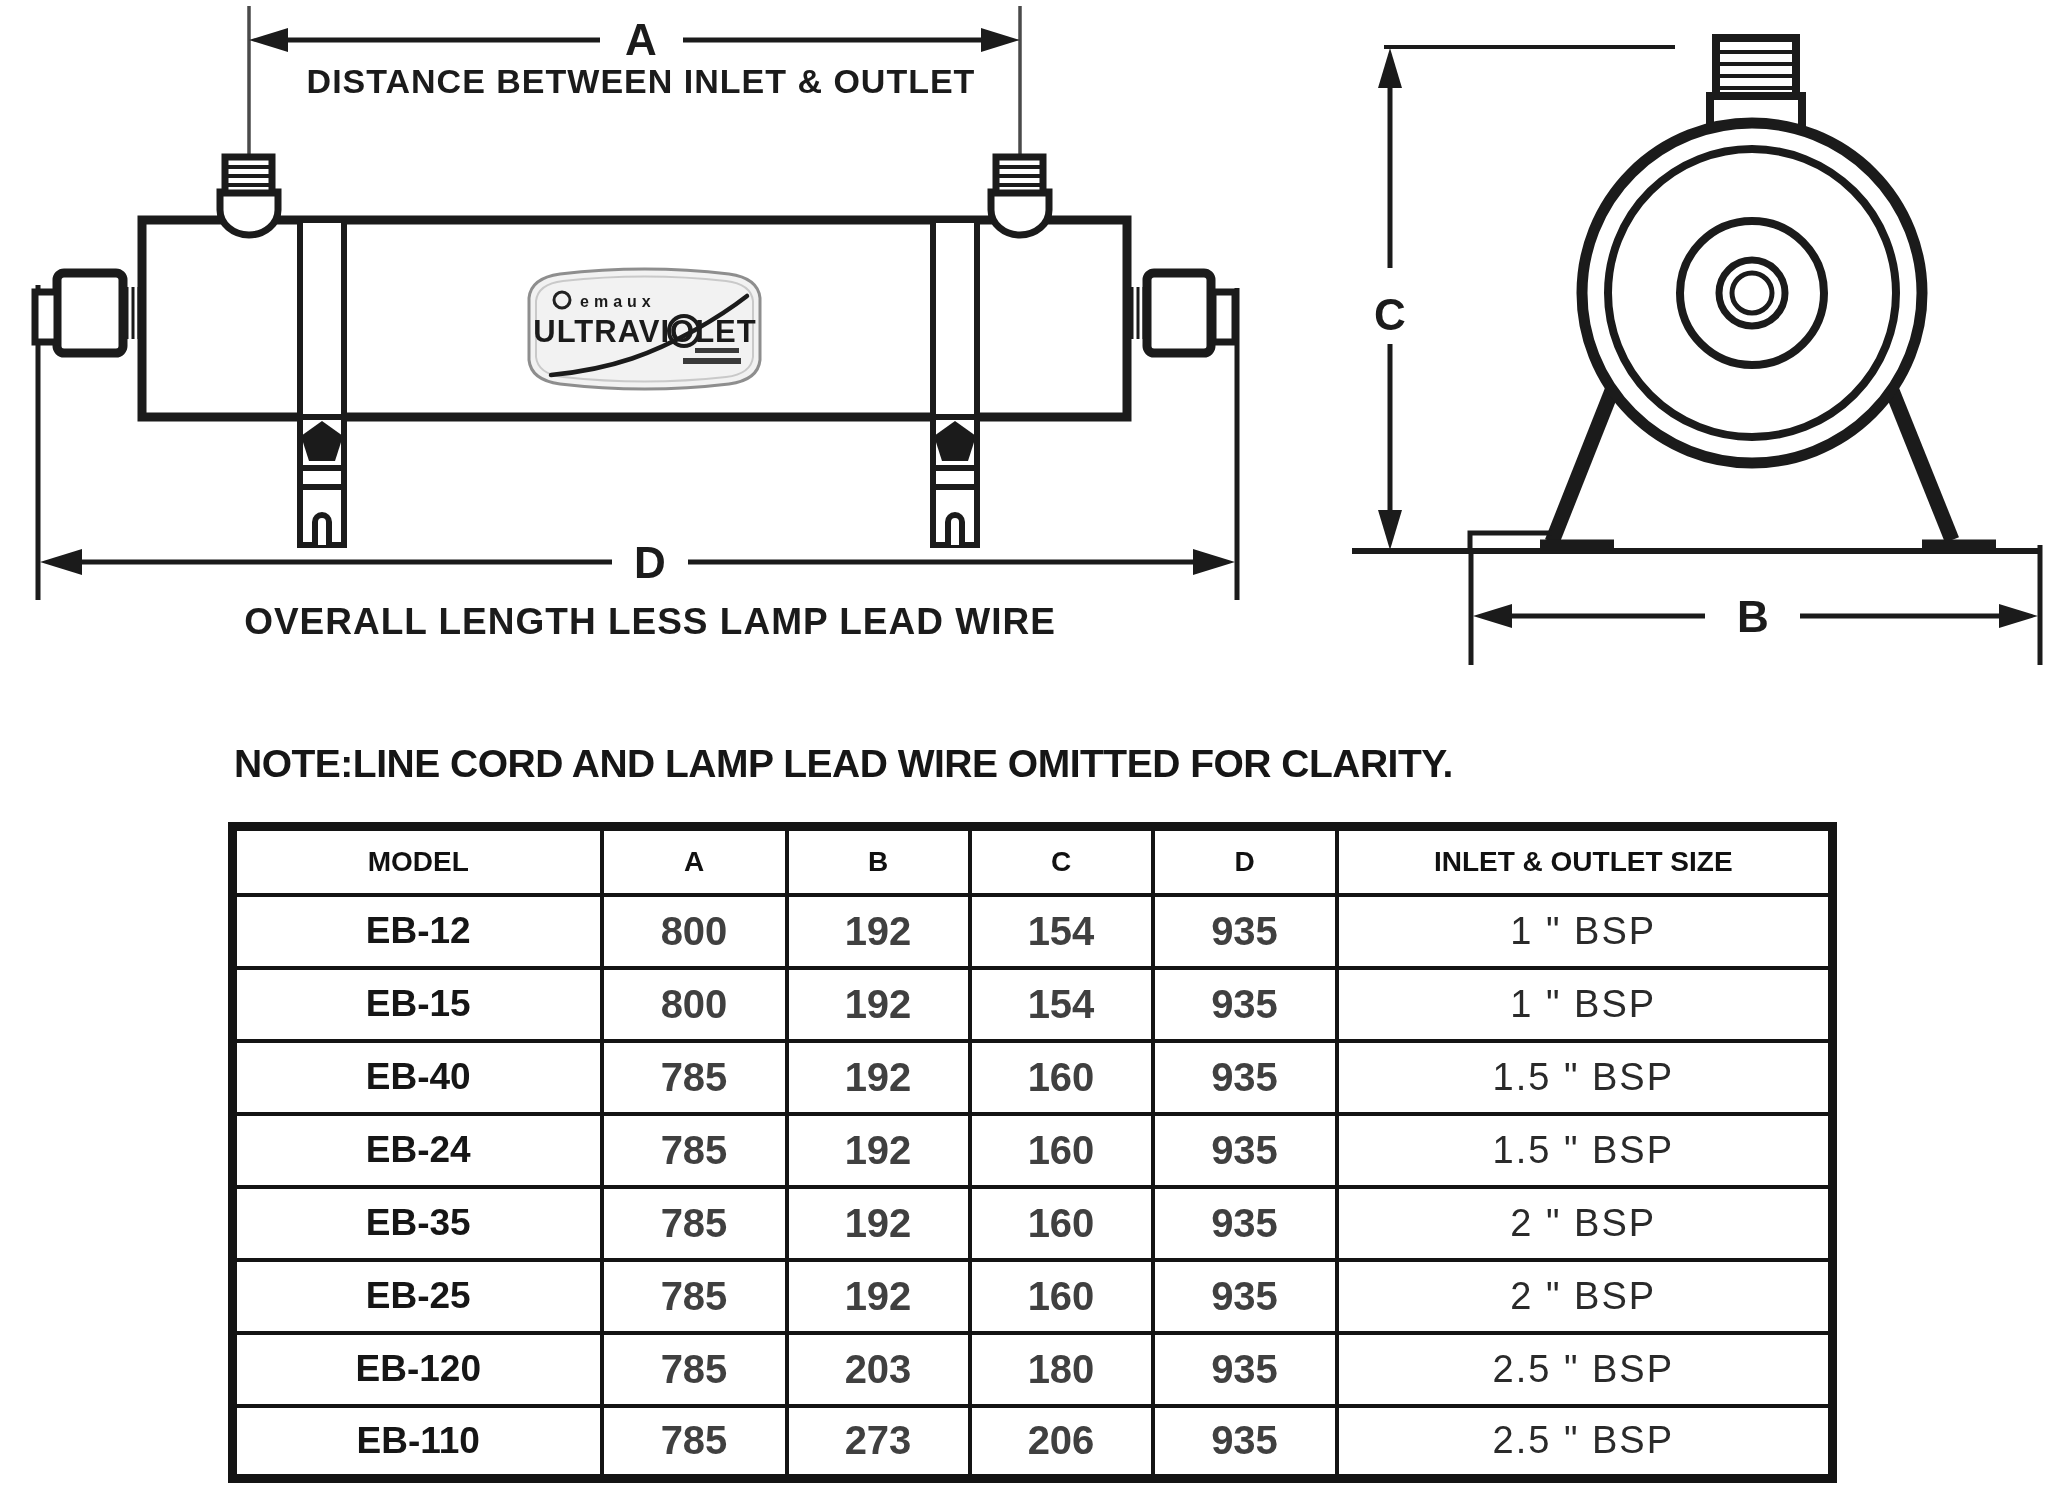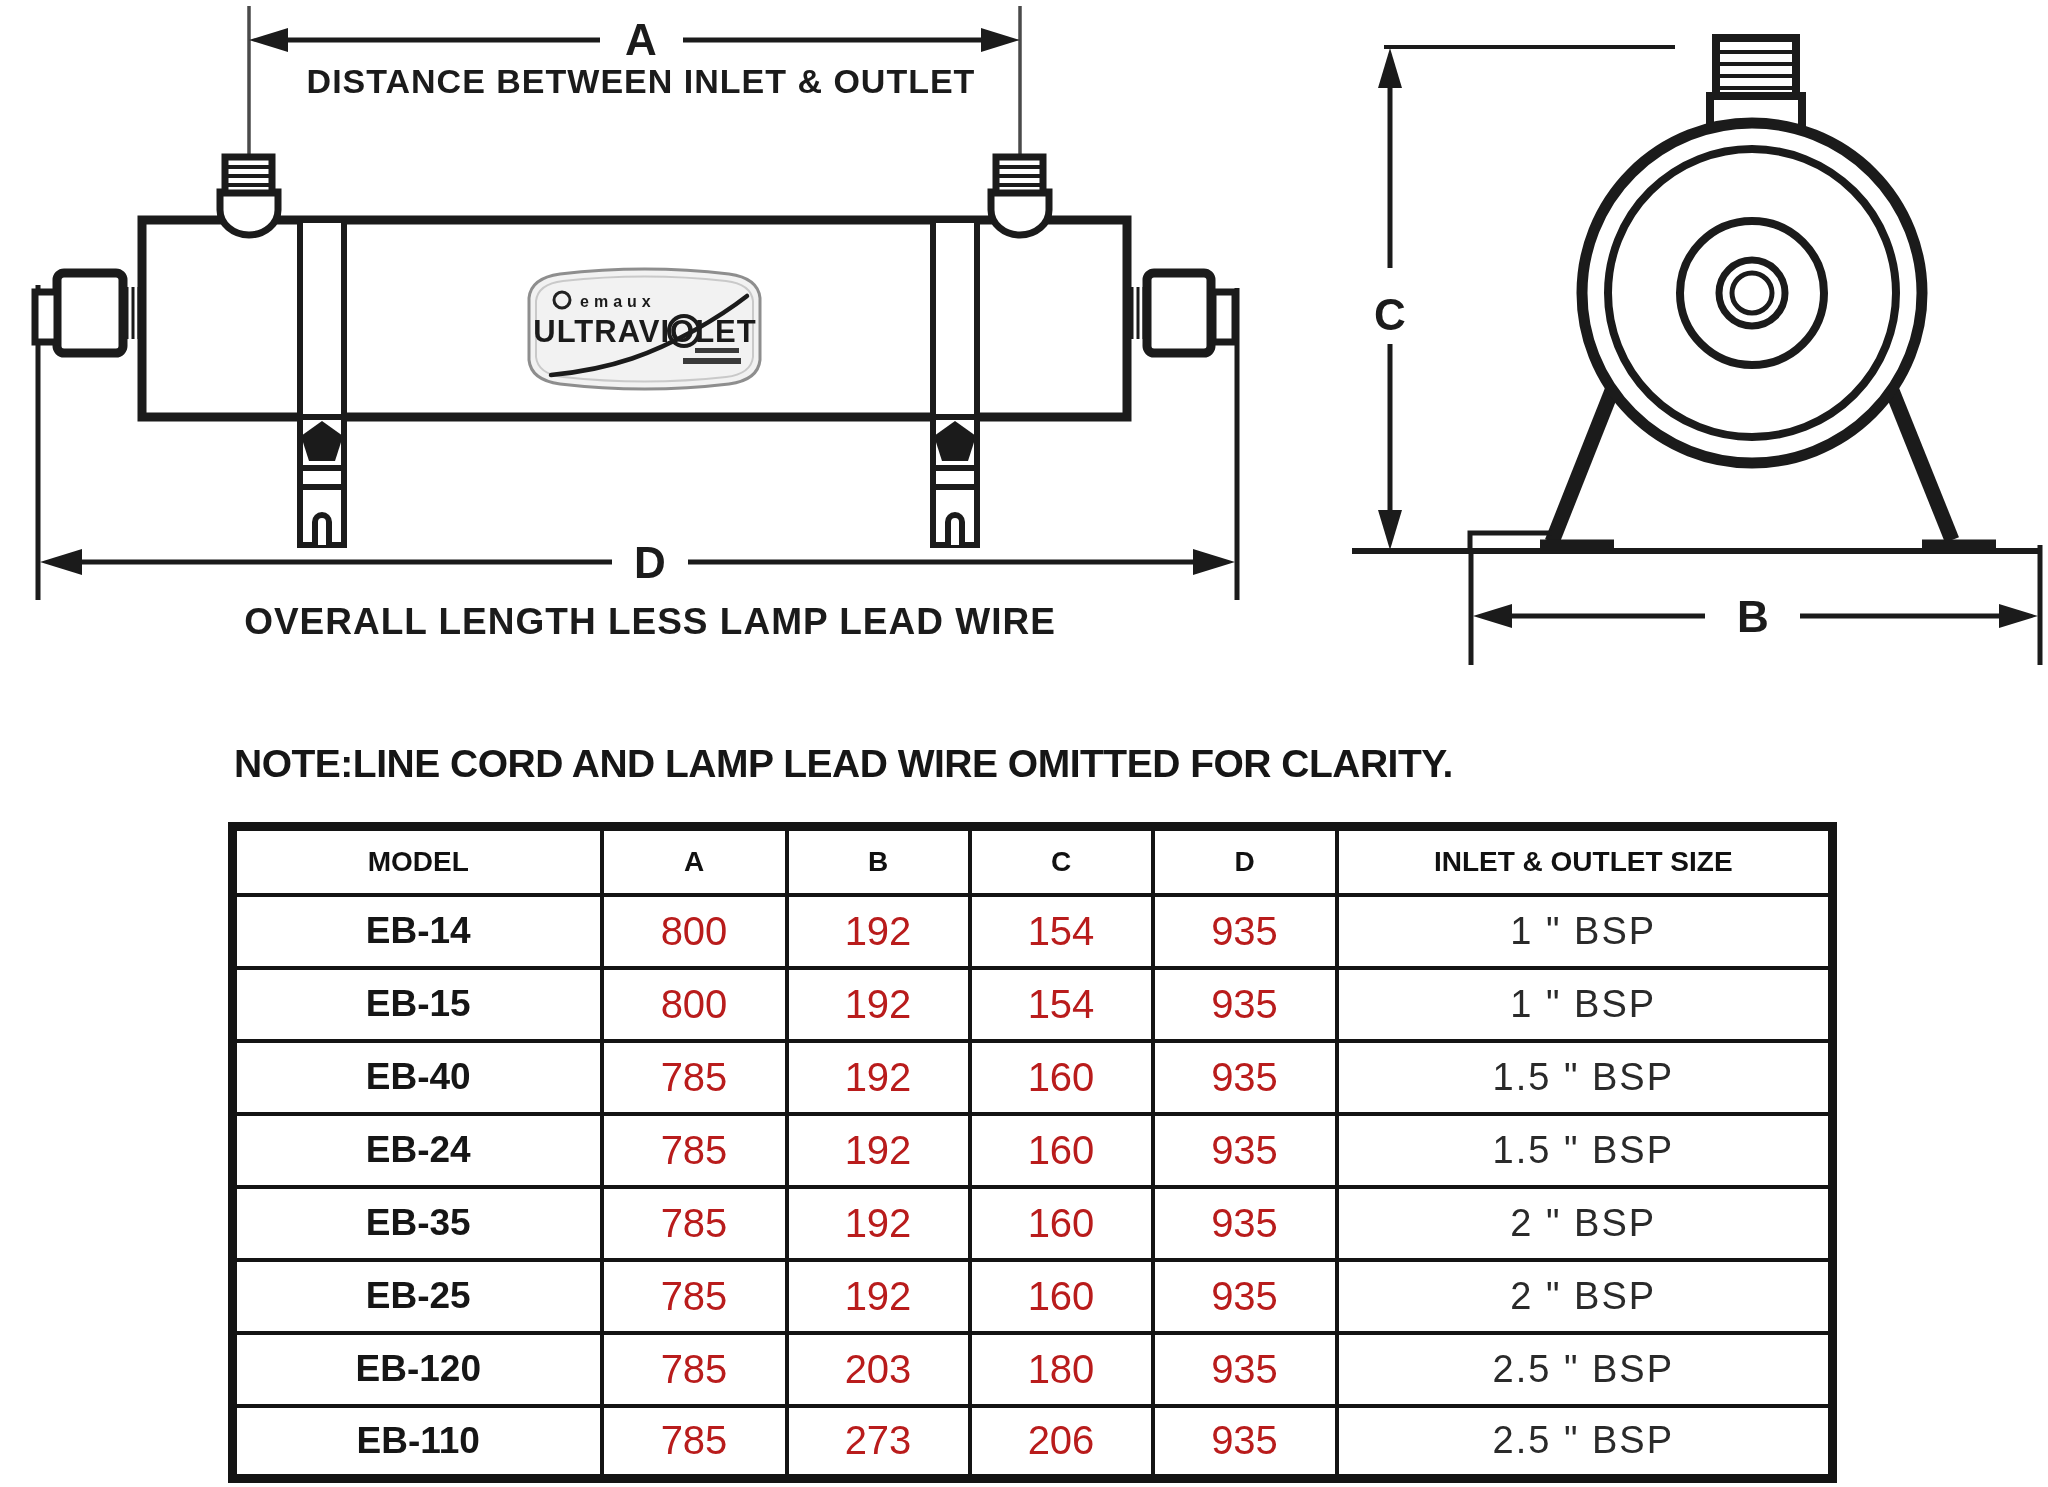--- a/index.html
+++ b/index.html
@@ -25,21 +25,21 @@
     border:9px solid #141414;
   }
   .spec-table th,.spec-table td{
     border:4px solid #141414;text-align:center;vertical-align:middle;
     overflow:hidden;white-space:nowrap;
   }
   .spec-table thead tr{height:68px;}
   .spec-table tbody tr{height:73px;}
   .spec-table th{font-size:28px;font-weight:bold;color:#111;}
   .cell-model{font-size:37px;font-weight:bold;color:#161616;}
-  .cell-num{font-size:40px;font-weight:normal;color:#b91c1c;}
+  .cell-num{font-size:40px;font-weight:bold;color:#404040;}
   .cell-size{font-size:38px;font-weight:normal;color:#2a2a2a;letter-spacing:2px;}
 </style>
 </head>
 <body>
 
 <div class="canvas">
 
   <svg width="2048" height="740" viewBox="0 0 2048 740">
 
     <g stroke="#1b1b1b" fill="none">
@@ -207,21 +207,21 @@
         <th>MODEL</th>
         <th>A</th>
         <th>B</th>
         <th>C</th>
         <th>D</th>
         <th>INLET &amp; OUTLET SIZE</th>
       </tr>
     </thead>
     <tbody>
       <tr>
-        <td class="cell-model">EB-14</td>
+        <td class="cell-model">EB-12</td>
         <td class="cell-num">800</td>
         <td class="cell-num">192</td>
         <td class="cell-num">154</td>
         <td class="cell-num">935</td>
         <td class="cell-size">1 " BSP</td>
       </tr>
       <tr>
         <td class="cell-model">EB-15</td>
         <td class="cell-num">800</td>
         <td class="cell-num">192</td>

